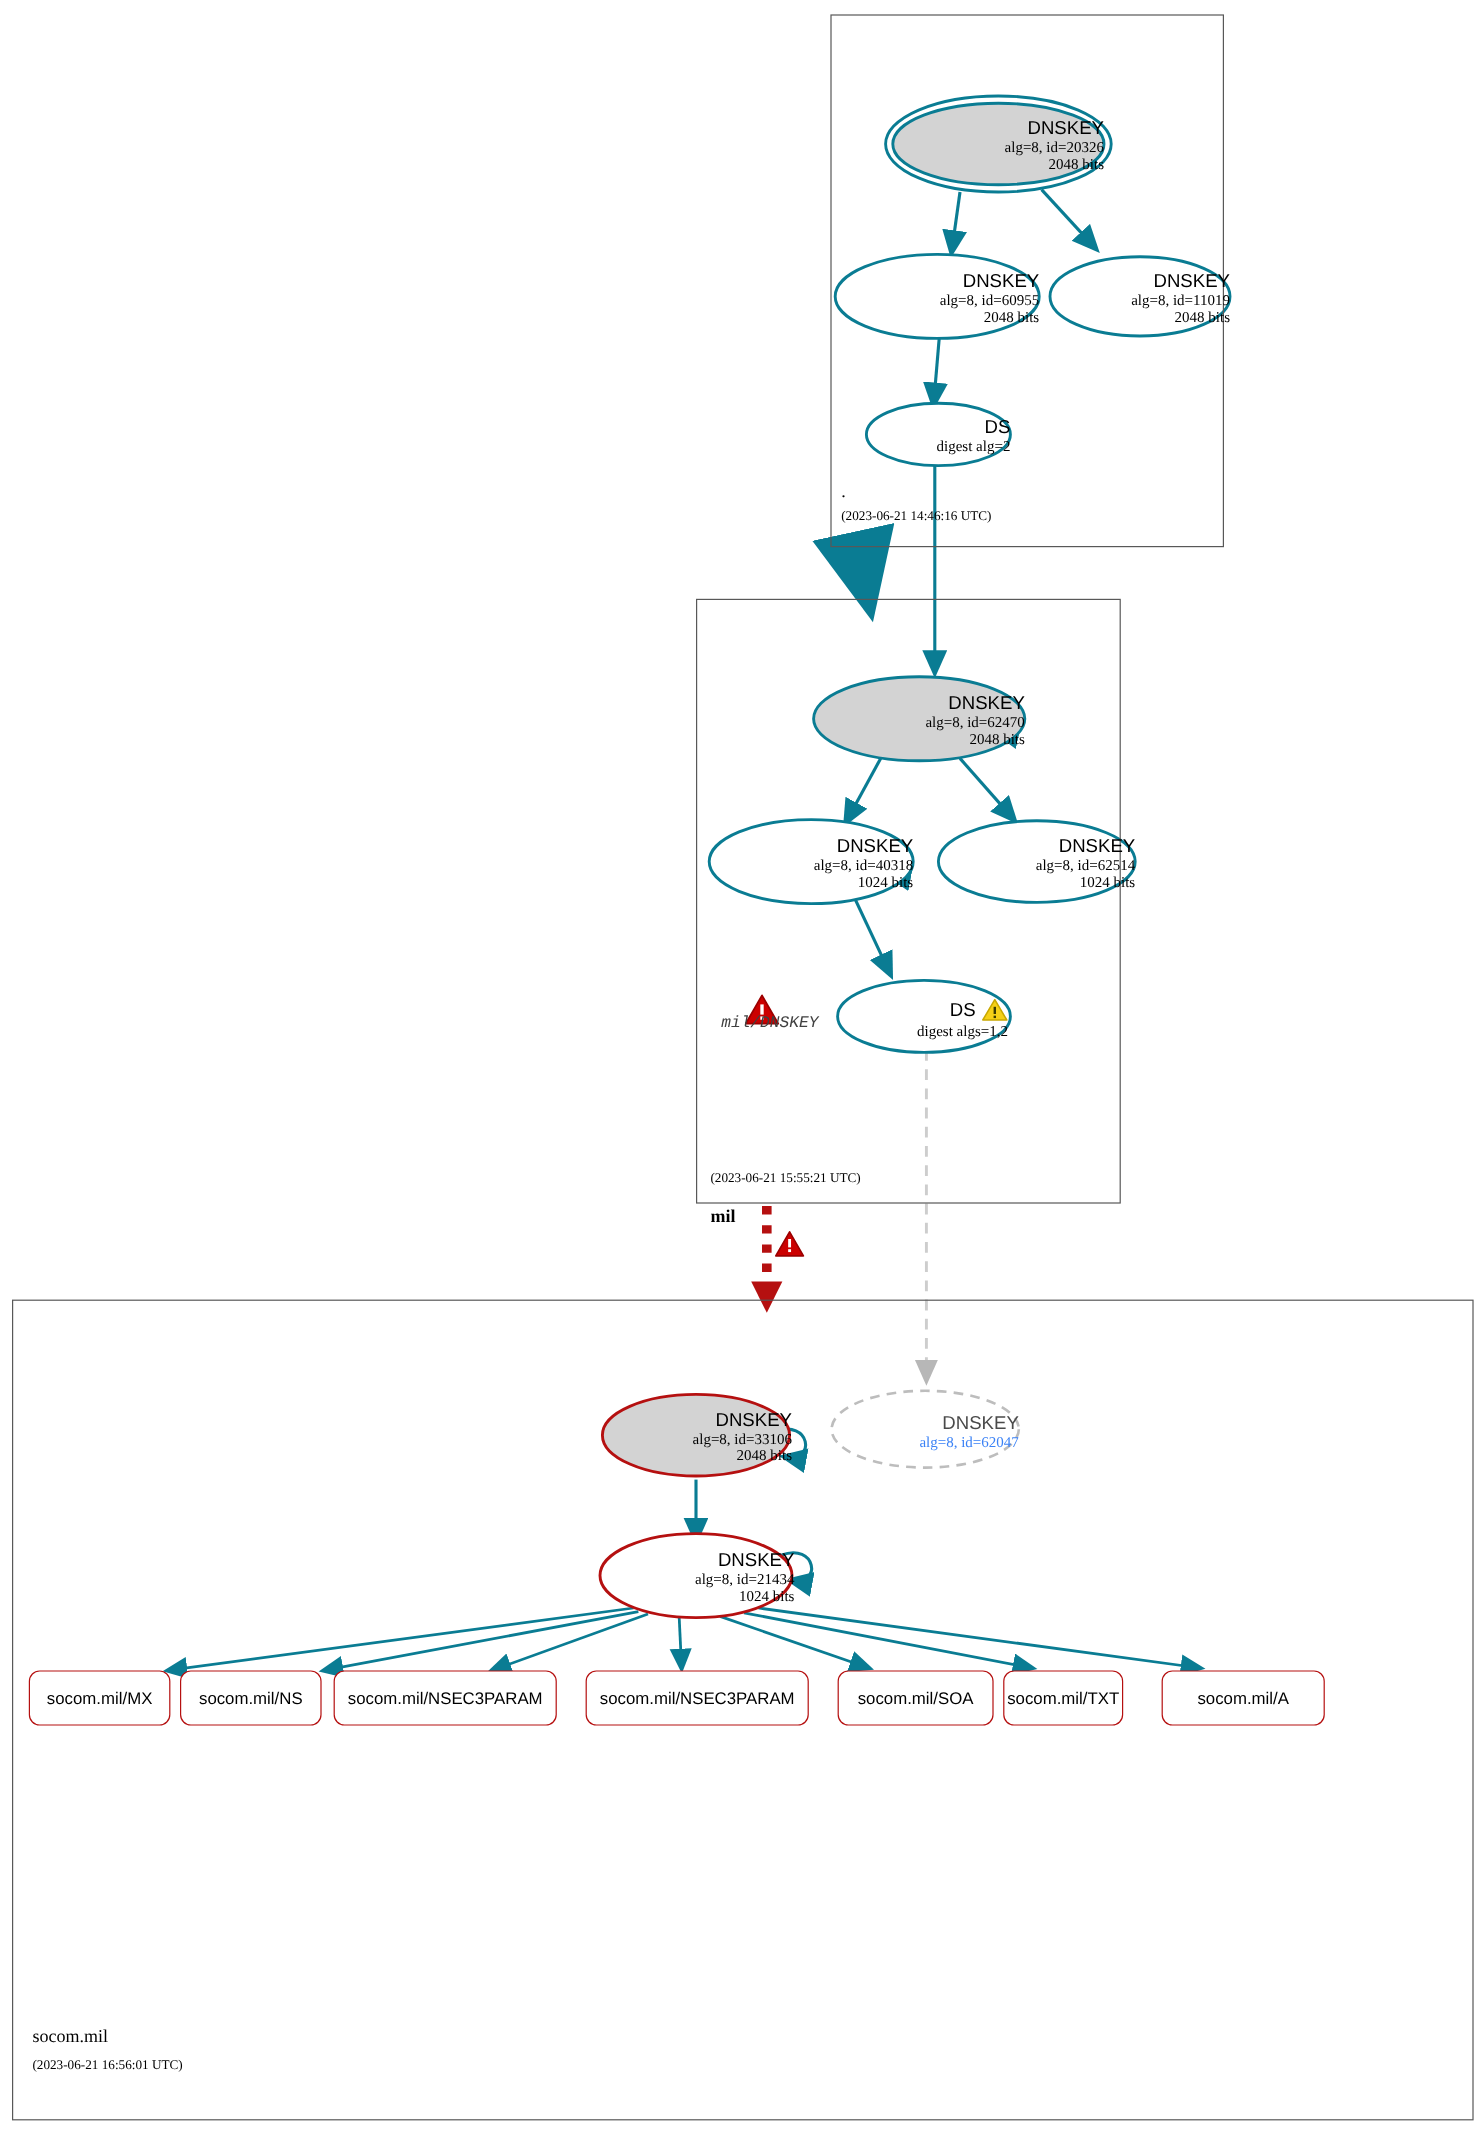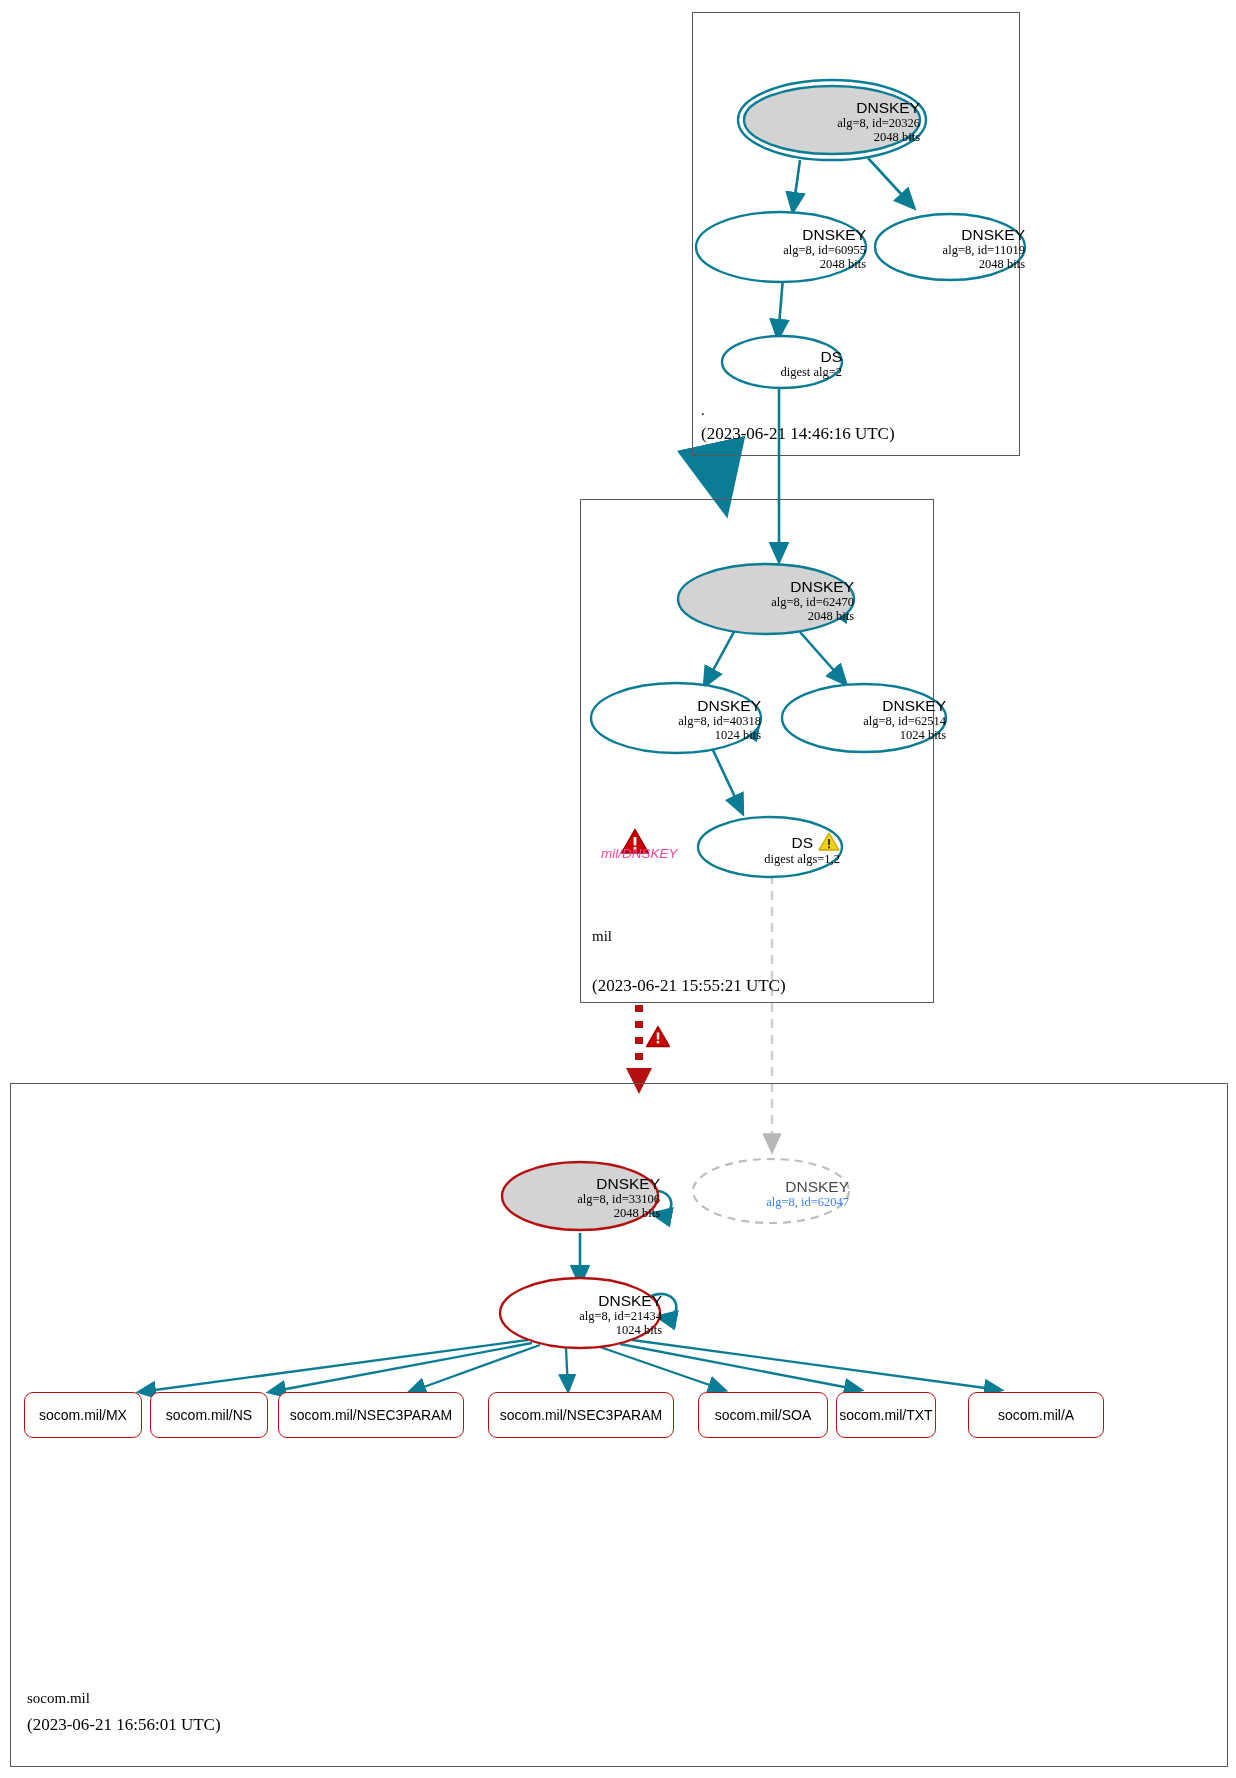--- a/index.html
+++ b/index.html
@@ -2,30 +2,30 @@
 <html><head>
 <meta charset="utf-8">
 <style>
   html,body{margin:0;padding:0;background:#ffffff;}
   body{width:1236px;height:1778px;position:relative;
        font-family:"Liberation Sans", sans-serif;color:#000;}
   #canvas{position:absolute;left:0;top:0;width:1236px;height:1778px;}
   svg#graph{position:absolute;left:0;top:0;width:1236px;height:1778px;}
   .zone-box{position:absolute;border:1px solid #585858;background:transparent;}
   .zone-label{position:absolute;font-family:"Liberation Serif",serif;font-size:15px;color:#000;white-space:nowrap;}
-  .zone-time{position:absolute;font-family:"Liberation Serif",serif;font-size:17px;color:#000;white-space:nowrap;}
+  .zone-time{position:absolute;font-family:"Liberation Serif",serif;font-size:11px;color:#000;white-space:nowrap;}
   .node{position:absolute;display:flex;flex-direction:column;align-items:flex-end;justify-content:center;
         text-align:center;box-sizing:border-box;}
   .n-title{font-family:"Liberation Sans",sans-serif;font-size:15.5px;line-height:17px;color:#000;}
   .n-sub{font-family:"Liberation Serif",serif;font-size:12.5px;line-height:14px;color:#000;}
   .rrbox{position:absolute;border:1.6px solid #b51010;border-radius:9px;background:#fff;
          display:flex;align-items:center;justify-content:center;box-sizing:border-box;}
   .rrbox span{font-family:"Liberation Sans",sans-serif;font-size:14px;color:#000;white-space:nowrap;}
-  .warn-label{position:absolute;font-family:Liberation Sans, sans-serif;font-style:italic;
-              font-size:13.5px;color:#ec4899;white-space:nowrap;}
+  .warn-label{position:absolute;font-family:Liberation Mono, monospace;font-style:italic;
+              font-size:13.5px;color:#404040;white-space:nowrap;}
   .tri{position:absolute;}
   .node-inner{display:flex;align-items:center;justify-content:center;gap:5px;}
 </style>
 </head>
 <body>
 
 <div id="canvas">
 
   <svg id="graph" viewBox="0 0 1236 1778">
     <defs>
@@ -93,21 +93,21 @@
     <ellipse cx="580" cy="1196" rx="78" ry="34" fill="#d3d3d3" stroke="#b51010" stroke-width="2.4"></ellipse>
     <ellipse cx="771" cy="1191" rx="78" ry="32" fill="#ffffff" stroke="#bdbdbd" stroke-width="2.2" stroke-dasharray="8,6"></ellipse>
     <ellipse cx="580" cy="1313" rx="80" ry="35" fill="#ffffff" stroke="#b51010" stroke-width="2.4"></ellipse>
   </svg>
 
   <div class="zone-box" style="left:692px;top:12px;width:326px;height:442px;"></div>
   <div class="zone-label" style="left:701px;top:402px;">.</div>
   <div class="zone-time" style="left:701px;top:424px;">(2023-06-21 14:46:16 UTC)</div>
 
   <div class="zone-box" style="left:580px;top:499px;width:352px;height:502px;"></div>
-  <div class="zone-label" style="left:592px;top:928px;">mil</div>
+  <div class="zone-label" style="left:592px;top:1006px;font-weight:bold;">mil</div>
   <div class="zone-time" style="left:592px;top:976px;">(2023-06-21 15:55:21 UTC)</div>
 
   <div class="zone-box" style="left:10px;top:1083px;width:1216px;height:682px;"></div>
   <div class="zone-label" style="left:27px;top:1690px;">socom.mil</div>
   <div class="zone-time" style="left:27px;top:1715px;">(2023-06-21 16:56:01 UTC)</div>
 
   <div class="node" style="left:744px;top:92px;width:176px;height:58px;">
     <div class="n-title">DNSKEY</div>
     <div class="n-sub">alg=8, id=20326</div>
     <div class="n-sub">2048 bits</div>

